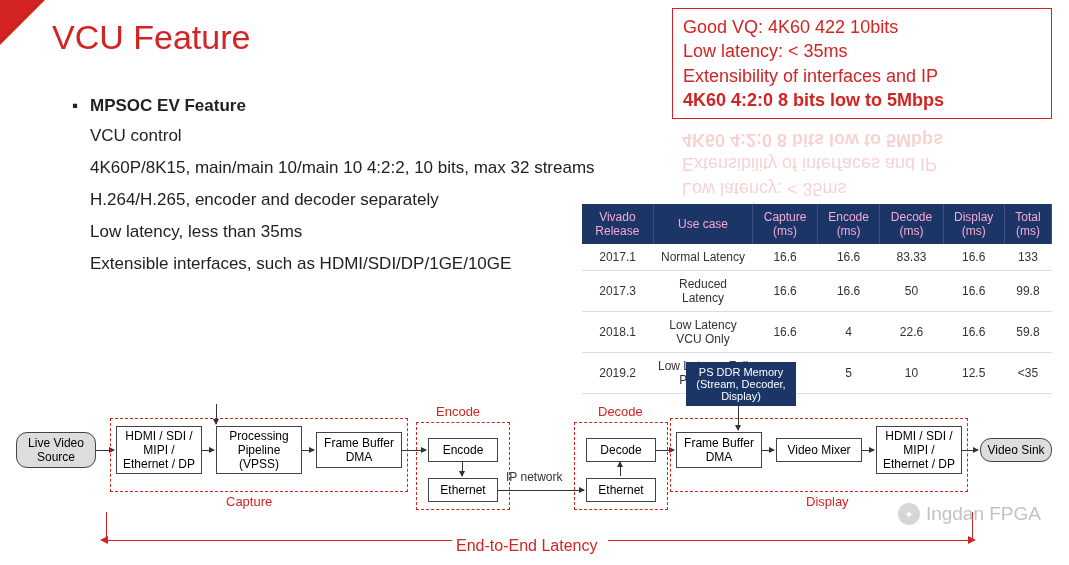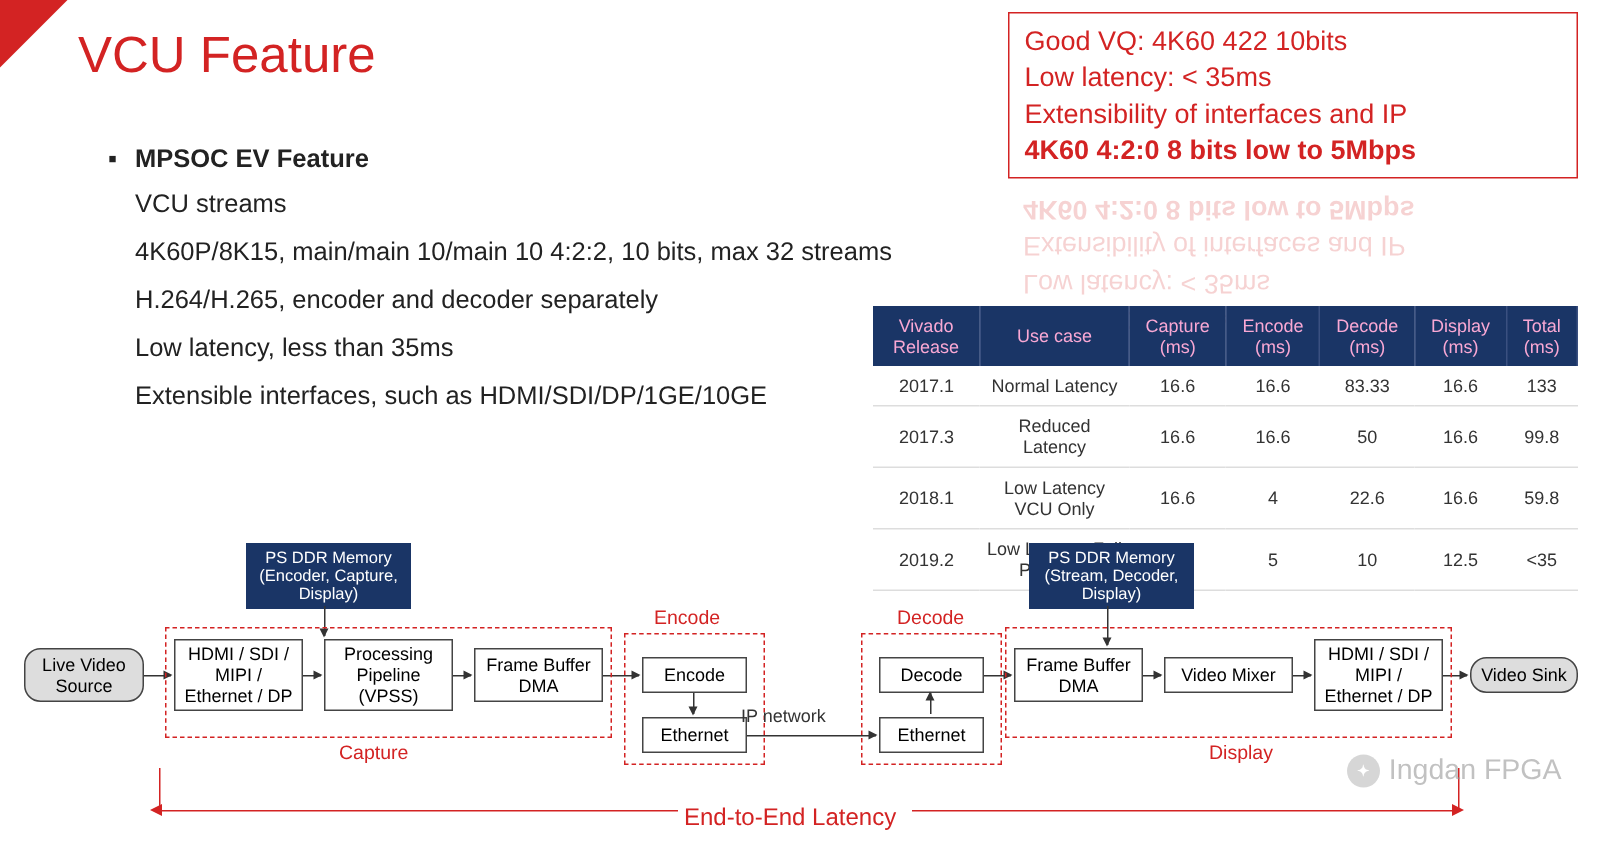--- a/index.html
+++ b/index.html
@@ -39,21 +39,21 @@
   .varrow.upwards::after{bottom:auto;top:-1px;border-top:none;border-bottom:6px solid #333;}
 </style>
 </head>
 <body>
 
 <div class="corner-triangle"></div>
 <div class="title">VCU Feature</div>
 
 <div class="bullet-area">
   <div class="bullet-head">MPSOC EV Feature</div>
-  <div class="bullet-line">VCU streams</div>
+  <div class="bullet-line">VCU control</div>
   <div class="bullet-line">4K60P/8K15, main/main 10/main 10 4:2:2, 10 bits, max 32 streams</div>
   <div class="bullet-line">H.264/H.265, encoder and decoder separately</div>
   <div class="bullet-line">Low latency, less than 35ms</div>
   <div class="bullet-line">Extensible interfaces, such as HDMI/SDI/DP/1GE/10GE</div>
 </div>
 
 <div class="callout">
   <div>Good VQ: 4K60 422 10bits</div>
   <div>Low latency: &lt; 35ms</div>
   <div>Extensibility of interfaces and IP</div>
@@ -112,21 +112,20 @@
         <td>2</td>
         <td>5</td>
         <td>10</td>
         <td>12.5</td>
         <td>&lt;35</td>
       </tr>
     </tbody>
 </table>
 
 <div class="diagram">
-  <div class="ddr ddr1">PS DDR Memory (Encoder, Capture, Display)</div>
   <div class="ddr ddr2">PS DDR Memory (Stream, Decoder, Display)</div>
 
   <div class="box gray" style="left:0;top:70px;width:80px;height:36px">Live Video Source</div>
   <div class="box" style="left:100px;top:64px;width:86px;height:48px">HDMI / SDI / MIPI / Ethernet / DP</div>
   <div class="box" style="left:200px;top:64px;width:86px;height:48px">Processing Pipeline (VPSS)</div>
   <div class="box" style="left:300px;top:70px;width:86px;height:36px">Frame Buffer DMA</div>
   <div class="box" style="left:412px;top:76px;width:70px;height:24px">Encode</div>
   <div class="box" style="left:412px;top:116px;width:70px;height:24px">Ethernet</div>
 
   <div class="box" style="left:570px;top:76px;width:70px;height:24px">Decode</div>
@@ -153,21 +152,21 @@
 
   <div class="dashed-red" style="left:94px;top:56px;width:298px;height:74px"></div>
   <div class="dashed-red" style="left:400px;top:60px;width:94px;height:88px"></div>
   <div class="dashed-red" style="left:558px;top:60px;width:94px;height:88px"></div>
   <div class="dashed-red" style="left:654px;top:56px;width:298px;height:74px"></div>
 
   <div class="stage-lbl" style="left:210px;top:132px">Capture</div>
   <div class="stage-lbl" style="left:420px;top:42px">Encode</div>
   <div class="stage-lbl" style="left:582px;top:42px">Decode</div>
   <div class="stage-lbl" style="left:790px;top:132px">Display</div>
-  <div style="position:absolute;left:478px;top:108px;font-size:12px;color:#333">IP network</div>
+  <div style="position:absolute;left:490px;top:108px;font-size:12px;color:#333">IP network</div>
 
   <div class="arrow-line-red" style="left:90px;top:178px;width:346px"></div>
   <div class="arrow-line-red" style="left:592px;top:178px;width:364px"></div>
   <div class="red-arrowhead-l" style="left:84px;top:174px"></div>
   <div class="red-arrowhead-r" style="left:952px;top:174px"></div>
   <div class="end-lbl">End-to-End Latency</div>
   <div style="position:absolute;left:90px;top:150px;height:28px;border-left:1px solid #d32323"></div>
   <div style="position:absolute;left:956px;top:150px;height:28px;border-left:1px solid #d32323"></div>
 </div>
 

